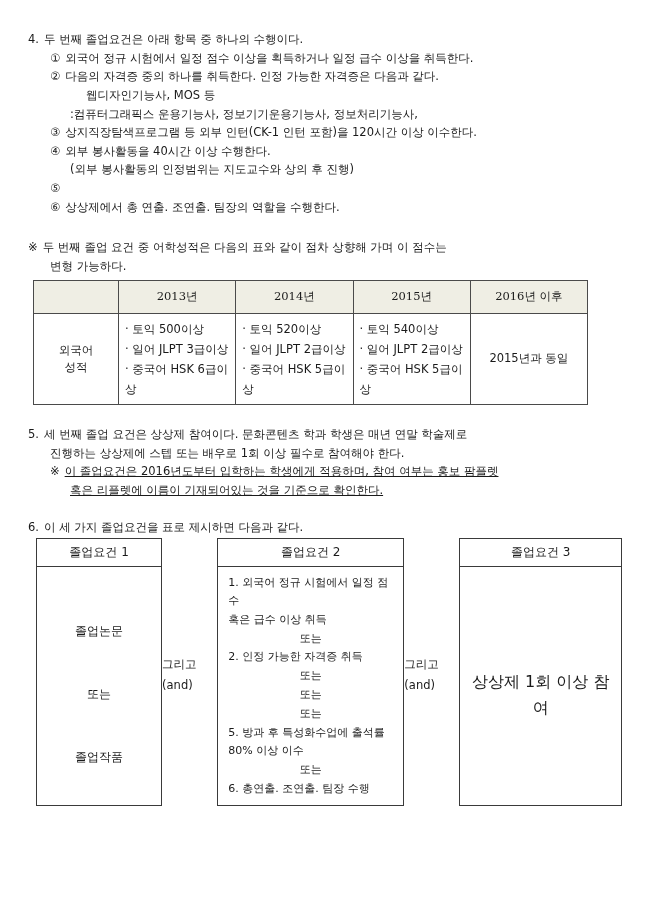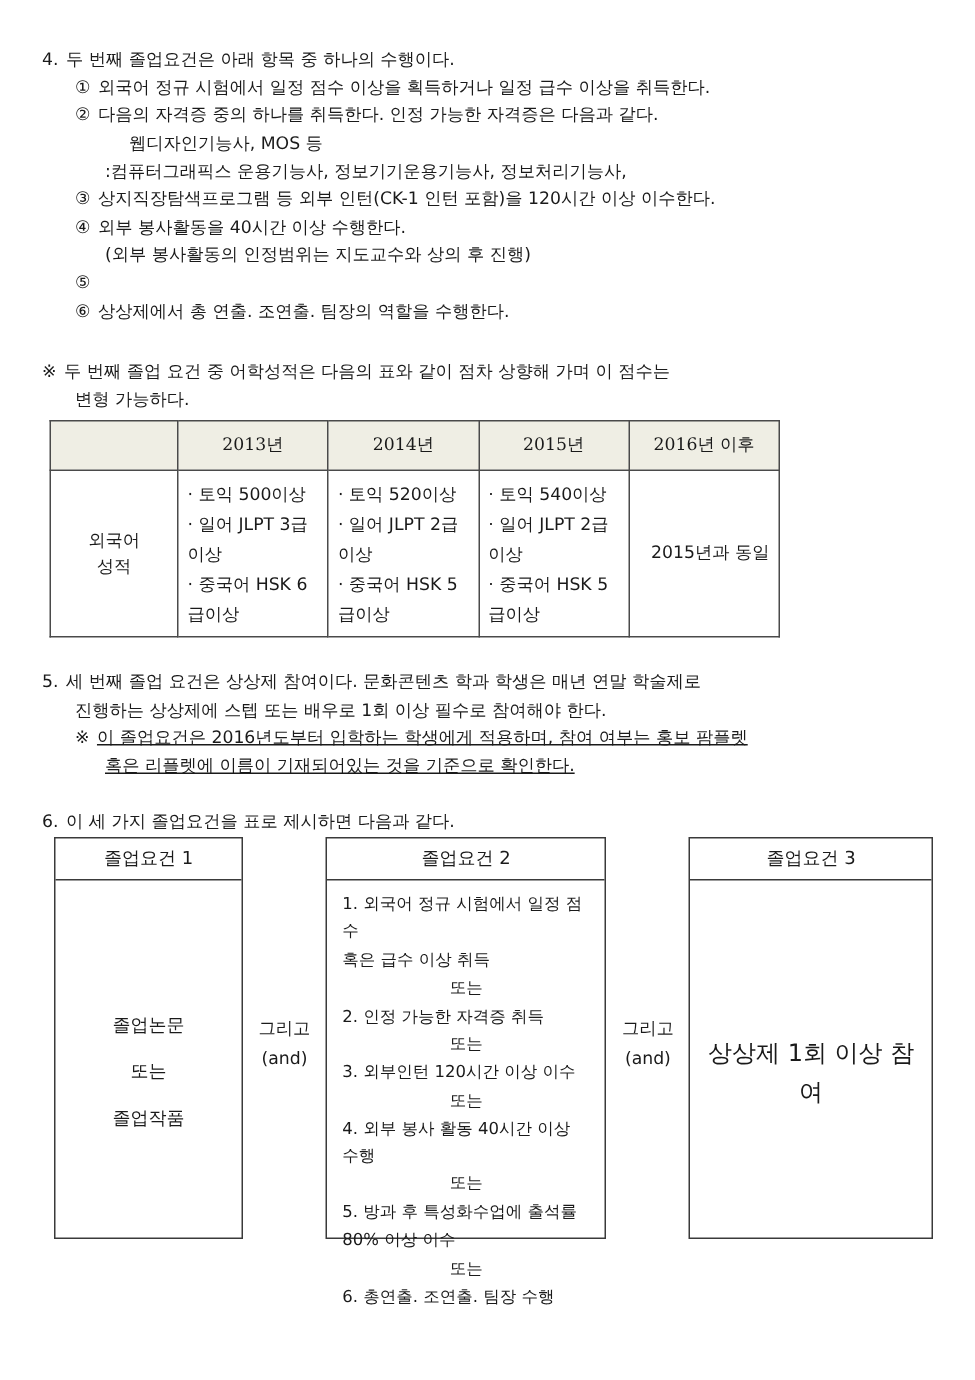--- a/index.html
+++ b/index.html
@@ -42,21 +42,21 @@
     margin-right: 5px;
   }
   .gap-m { height: 16px; }
   .gap-l { height: 20px; }
 
   
   table.grade-table {
     border-collapse: collapse;
     margin-left: 5px;
     margin-top: 4px;
-    width: 487px;
+    width: 555px;
     table-layout: fixed;
   }
   table.grade-table th,
   table.grade-table td {
     border: 1px solid #4a4a4a;
     padding: 5px 6px;
     vertical-align: middle;
     font-weight: normal;
     font-size: 11.5px;
   }
@@ -71,21 +71,21 @@
     text-align: center;
     font-weight: bold;
     line-height: 1.5;
     margin-top: 32px;
   }
   .cell-list {
     line-height: 1.75;
     padding-left: 10px;
   }
   .cell-same {
-    text-align: right;
+    text-align: center;
     font-weight: bold;
   }
 
   
   .underline { text-decoration: underline; }
 
   
   .diagram {
     margin-left: 8px;
     display: flex;
@@ -110,38 +110,39 @@
   .box1 { width: 128px; height: 268px; }
   .box1 .box-body {
     height: calc(100% - 27px);
     display: flex;
     flex-direction: column;
     justify-content: center;
     align-items: center;
     text-align: center;
     font-size: 12px;
     line-height: 2.6;
+    gap: 32px;
   }
   .box2 { width: 190px; height: 268px; }
   .box2 .box-body { padding: 7px 10px; }
   .box2 .step { margin-bottom: 1px; }
   .box2 .or { text-align: center; margin: 1px 0; }
   .box3 { width: 165px; height: 268px; }
   .box3 .box-body {
     height: calc(100% - 27px);
     display: flex;
     align-items: center;
     justify-content: center;
     text-align: center;
     font-size: 16px;
   }
   .connector {
     width: 56px;
     align-self: center;
-    text-align: center;
+    text-align: left;
     font-size: 11.5px;
     line-height: 1.8;
     padding-top: 6px;
   }
 </style>
 </head>
 <body>
 
 <div class="page">
 
@@ -271,23 +272,21 @@
     </div>
 
     <div class="box box2">
       <div class="box-head">졸업요건 2</div>
       <div class="box-body">
         <div class="step">1. 외국어 정규 시험에서 일정 점수</div>
         <div class="step">혹은 급수 이상 취득</div>
         <div class="or">또는</div>
         <div class="step">2. 인정 가능한 자격증 취득</div>
         <div class="or">또는</div>
-        <div class="step">3. 외부인턴 120시간 이상 이수</div>
-        <div class="or">또는</div>
-        <div class="step">4. 외부 봉사 활동 40시간 이상 수행</div>
+        <div class="or">또는</div>
         <div class="or">또는</div>
         <div class="step">5. 방과 후 특성화수업에 출석률</div>
         <div class="step">80% 이상 이수</div>
         <div class="or">또는</div>
         <div class="step">6. 총연출. 조연출. 팀장 수행</div>
       </div>
     </div>
 
     <div class="connector">
       <div>그리고</div>

